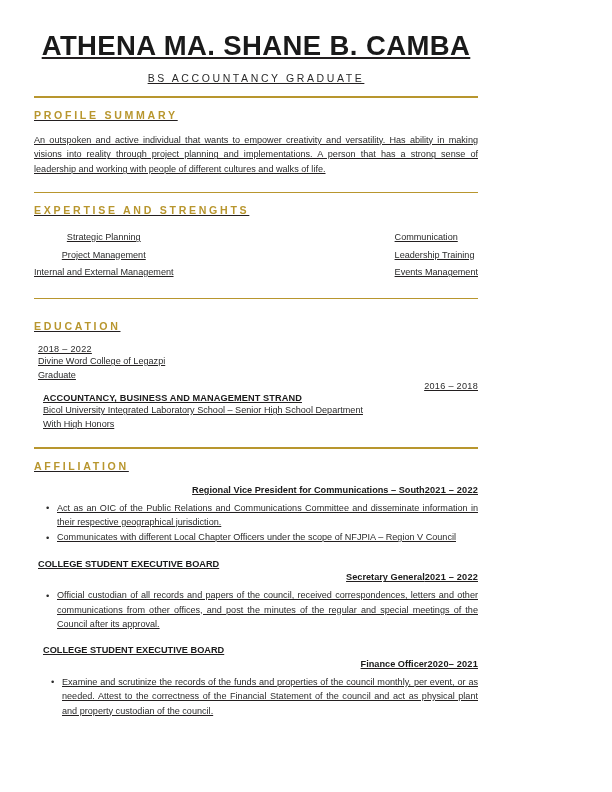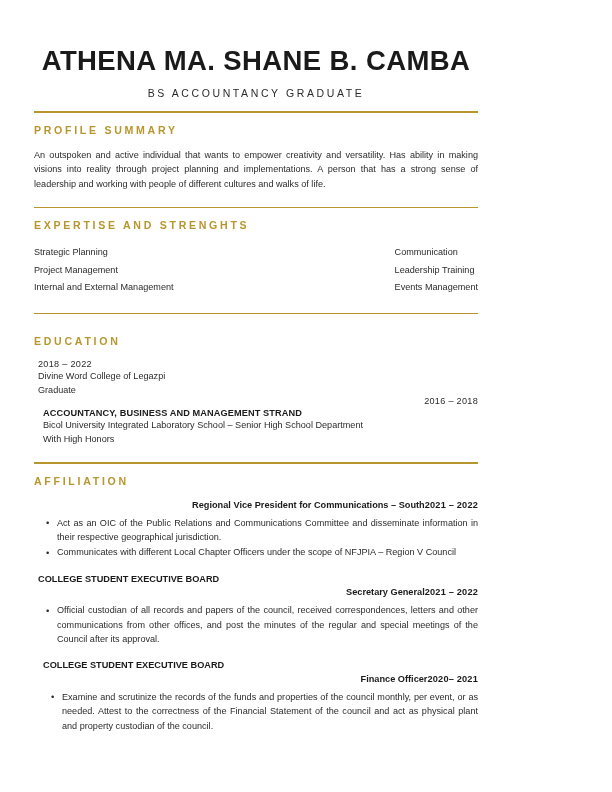--- a/index.html
+++ b/index.html
@@ -13,22 +13,23 @@
     font-family: "Liberation Sans", sans-serif;
     color: #231f20;
     position: relative;
     overflow: hidden;
   }
 
   .page {
     width: 512px;
     height: 792px;
     box-sizing: border-box;
-    padding: 16px 34px;
-    position: relative;
+    padding: 1px 34px;
+    position: relative;
+    text-decoration: underline;
   }
 
   
   .header {
     padding-top: 30px;
     text-align: center;
   }
   .full-name {
     font-size: 27.5px;
     font-weight: bold;
@@ -93,21 +94,21 @@
   
   .expertise {
     margin-top: 13px;
     display: flex;
     justify-content: space-between;
     align-items: flex-start;
     font-size: 9.1px;
     line-height: 1.92;
     color: #2b2b2b;
   }
-  .expertise .col-left { text-align: left; }
+  .expertise .col-left { text-align: center; }
   .expertise .col-right { }
 
   
   .edu-list { margin-top: 12px; }
   .edu-entry {
     position: relative;
     padding-left: 4px;
   }
   .edu-entry + .edu-entry { margin-top: 11px; }
   .edu-row {

